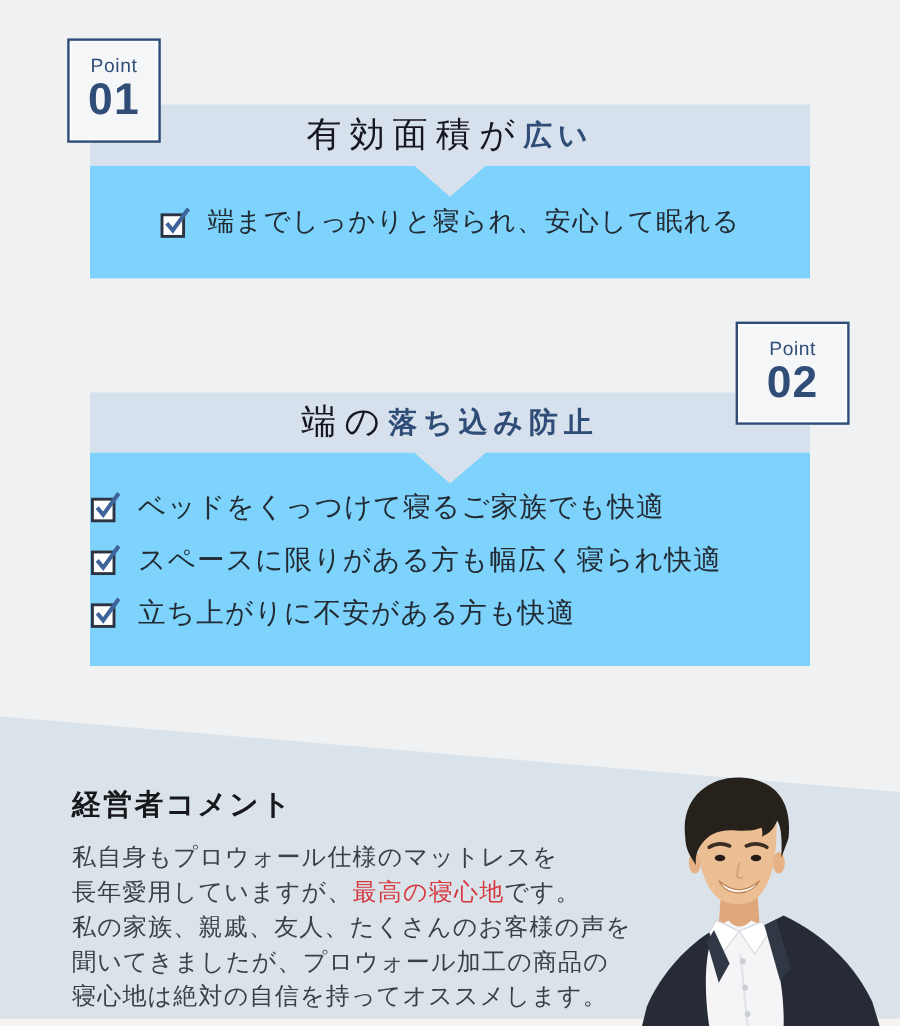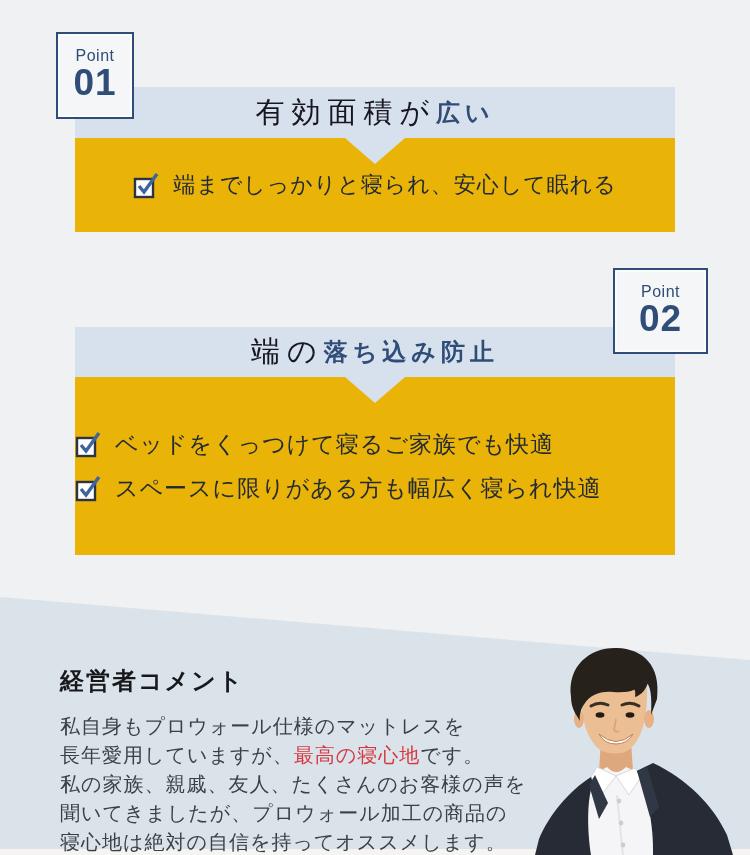--- a/index.html
+++ b/index.html
@@ -38,21 +38,21 @@
   .t-accent{font-size:24px;font-weight:bold;color:#2f4d77;letter-spacing:5px;}
   .band-arrow{
     position:absolute;left:50%;top:100%;transform:translateX(-50%);
     width:0;height:0;
     border-left:30px solid transparent;
     border-right:30px solid transparent;
     border-top:26px solid #d7e1ed;
   }
   
   .card{
-    position:absolute;left:75px;width:600px;background:#eab308;z-index:1;
+    position:absolute;left:75px;width:600px;background:#7dd3fc;z-index:1;
     font-family:"Liberation Serif",serif;color:#222b34;
   }
   .card1{top:138px;height:94px;display:flex;align-items:center;justify-content:center;}
   .card2{top:377px;height:178px;display:flex;flex-direction:column;justify-content:center;
          box-sizing:border-box;gap:13px;}
   .check-row{display:flex;align-items:center;}
   .check-row .txt1{font-size:22px;letter-spacing:1px;}
   .check-row .txt2{font-size:23px;letter-spacing:1px;}
   .cbx{width:27px;height:27px;margin-right:13px;flex:0 0 auto;display:inline-block;}
   
@@ -61,21 +61,21 @@
     background:#dbe3ea;
     clip-path:polygon(0 37px,750px 100px,750px 295px,0 295px);
     z-index:1;
   }
   .bottom-strip{
     position:absolute;left:0;top:849px;width:750px;height:6px;
     background:#f6f4f0;z-index:2;
   }
   .comment-text{position:absolute;left:60px;top:650px;z-index:3;}
   .comment-heading{
-    font-size:24px;font-weight:bold;color:#16181c;letter-spacing:2px;margin:15px 0 15px 0;
+    font-size:24px;font-weight:bold;color:#16181c;letter-spacing:2px;margin:4px 0 15px 0;
   }
   .comment-line{
     font-size:20px;color:#3a4046;letter-spacing:1px;line-height:29px;height:29px;white-space:nowrap;
   }
   .accent-red{color:#d6383f;}
   
   .ceo-photo{position:absolute;left:533px;top:645px;width:217px;height:210px;z-index:4;}
 </style>
 </head>
 <body>
@@ -127,20 +127,29 @@
       <span class="txt2">ベッドをくっつけて寝るご家族でも快適</span>
     </div>
     <div class="check-row">
       <span class="cbx">
         <svg width="27" height="27" viewBox="0 0 27 27">
           <rect x="2" y="7" width="18" height="18" fill="#ffffff" stroke="#2b3440" stroke-width="2.4"></rect>
           <polyline points="6,14 11,20 24,2" fill="none" stroke="#3f649c" stroke-width="3.4"></polyline>
         </svg>
       </span>
       <span class="txt2">スペースに限りがある方も幅広く寝られ快適</span>
+    </div>
+    <div class="check-row">
+      <span class="cbx">
+        <svg width="27" height="27" viewBox="0 0 27 27">
+          <rect x="2" y="7" width="18" height="18" fill="#ffffff" stroke="#2b3440" stroke-width="2.4"></rect>
+          <polyline points="6,14 11,20 24,2" fill="none" stroke="#3f649c" stroke-width="3.4"></polyline>
+        </svg>
+      </span>
+      <span class="txt2">立ち上がりに不安がある方も快適</span>
     </div>
   </div>
 
   <div class="wedge"></div>
   <div class="bottom-strip"></div>
 
   <div class="comment-text">
     <h2 class="comment-heading">経営者コメント</h2>
     <div class="comment-line">私自身もプロウォール仕様のマットレスを</div>
     <div class="comment-line"><span>長年愛用していますが、</span><span class="accent-red">最高の寝心地</span><span>です。</span></div>

